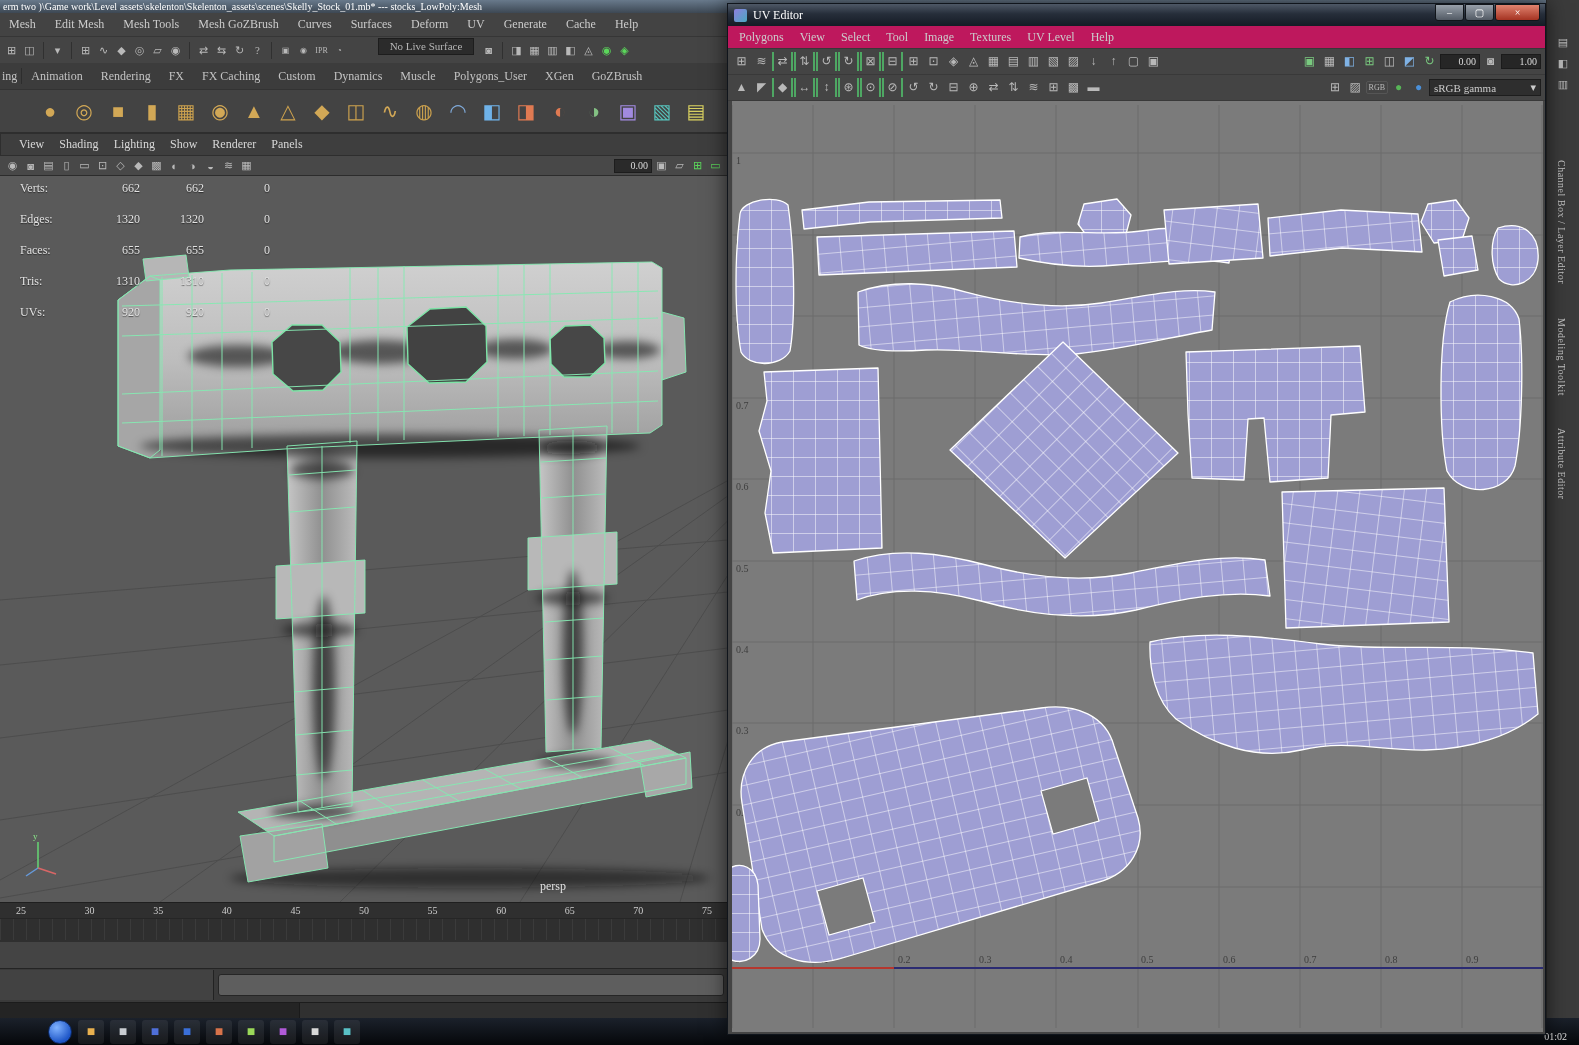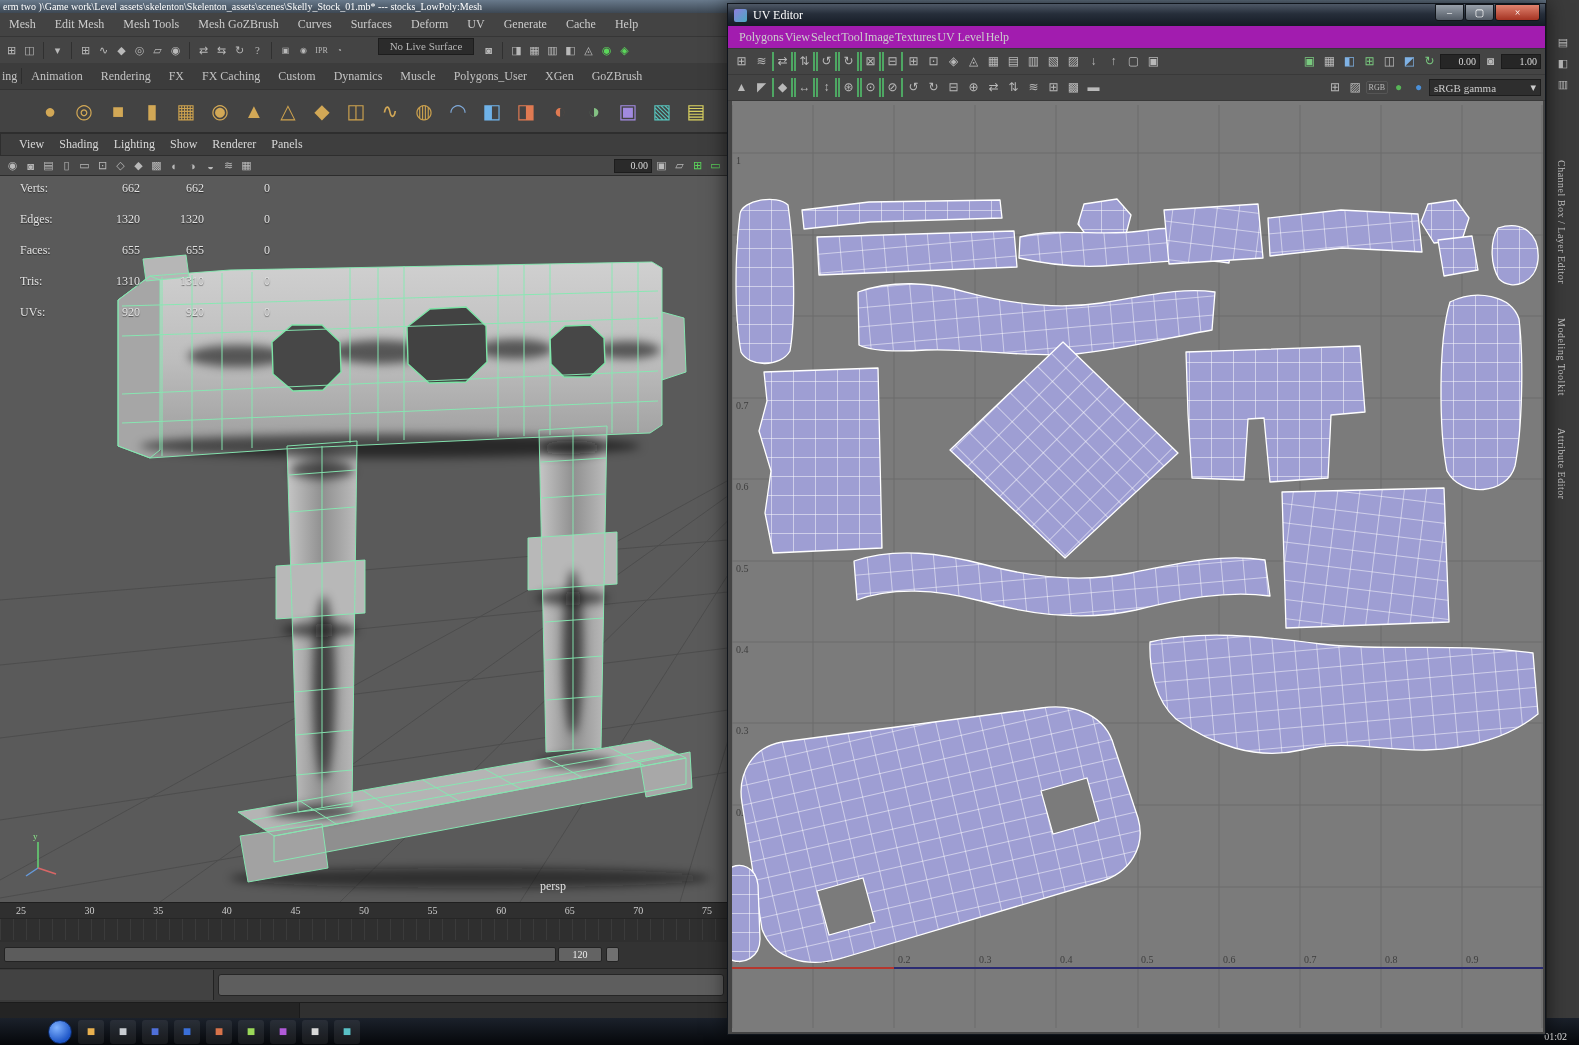--- a/index.html
+++ b/index.html
@@ -54,21 +54,21 @@
   #right-strip{left:1546px;top:0;width:33px;height:1018px;background:#3b3b3b;border-left:1px solid #292929;z-index:1}
   #right-strip .icon{margin:4px auto}
   .vtab{position:absolute;left:9px;writing-mode:vertical-rl;color:#c6c6c6;font-size:10px;letter-spacing:.5px;cursor:default}
   
   #uv-window{left:727px;top:3px;width:819px;height:1032px;background:#444;border:1px solid #10151c;box-shadow:0 0 20px rgba(0,0,0,.65);z-index:20}
   #uvw-title{height:22px;background:linear-gradient(#4e5866 0%,#262e3a 45%,#151b25 100%);display:flex;align-items:center;gap:6px;color:#fff;font-size:12px;padding-left:6px;position:relative}
   #uvw-appicon{width:13px;height:13px;border-radius:2px;background:linear-gradient(135deg,#8f7fe0,#4aa8c0)}
   .wbtns{position:absolute;right:5px;top:0;display:flex;gap:1px}
   .wbtn{width:29px;height:17px;background:linear-gradient(#98a0aa,#525a64);border:1px solid #11151a;border-radius:0 0 3px 3px;color:#fff;font-size:10px;display:flex;align-items:center;justify-content:center}
   .wbtn.close{width:45px;background:linear-gradient(#e0836f,#a53322)}
-  #uvw-menubar{height:23px;background:#a21caf;border-bottom:1px solid #383838;display:flex;align-items:center;gap:1px;padding-left:11px;font-size:12px;color:#ccc}
+  #uvw-menubar{height:23px;background:#be185d;border-bottom:1px solid #383838;display:flex;align-items:center;gap:16px;padding-left:11px;font-size:12px;color:#ccc}
   .uvw-toolbar{height:26px;background:#444;border-bottom:1px solid #393939;display:flex;align-items:center;gap:1px;padding:0 4px;overflow:hidden}
   .ticon{width:19px;height:19px;display:flex;align-items:center;justify-content:center;color:#b9b9b9;font-size:12px;flex:0 0 auto}
   .ticon.br{border-left:2px solid #4ea763;border-right:2px solid #4ea763;width:21px}
   .tfield{width:40px;height:15px;background:#262626;border:1px solid #1b1b1b;color:#ddd;font-size:10px;text-align:right;padding:1px 3px 0 0;flex:0 0 auto}
   .rgb-chip{font-size:8px;color:#bbb;border:1px solid #555;padding:1px 2px;border-radius:2px;flex:0 0 auto}
   #gamma-select{width:112px;height:17px;background:#2e2e2e;border:1px solid #1d1d1d;color:#ccc;font-size:11px;display:flex;align-items:center;justify-content:space-between;padding:0 4px;flex:0 0 auto}
   .mlauto{margin-left:auto!important}
   #uvw-canvas{position:absolute;left:4px;top:97px;width:811px;height:931px;background:#7b7b7b;overflow:hidden}
   #uvw-canvas svg{display:block}
   
@@ -363,25 +363,20 @@
         <span>45</span>
         <span>50</span>
         <span>55</span>
         <span>60</span>
         <span>65</span>
         <span>70</span>
         <span>75</span>
       </div>
     <div id="tick-area"></div>
   </div>
-  <div class="abs" id="rangerow">
-    <div id="range-bar"></div>
-    <div id="range-chip">120</div>
-    <div id="range-handle"></div>
-  </div>
   <div class="abs" id="scrollrow"></div>
   <div class="abs" id="scroll-left"></div>
   <div class="abs" id="scroll-right"></div>
   <div class="abs" id="cmdline">
     <div id="cmd-input"></div>
   </div>
 
   <div class="abs" id="right-strip">
     <div style="padding-top:30px">
 

